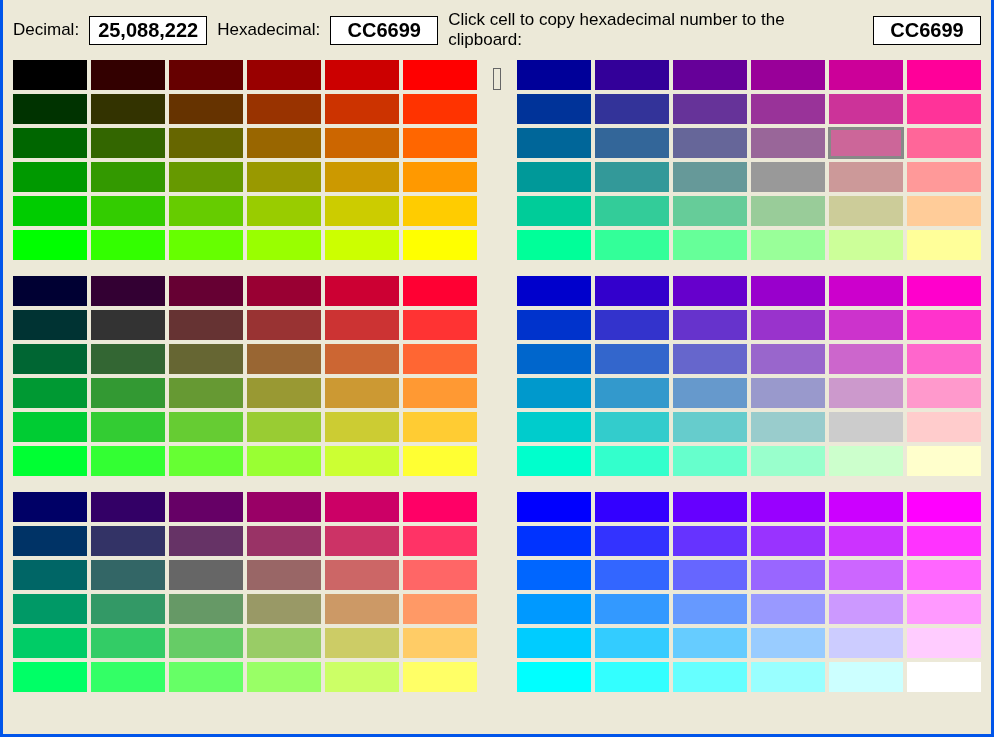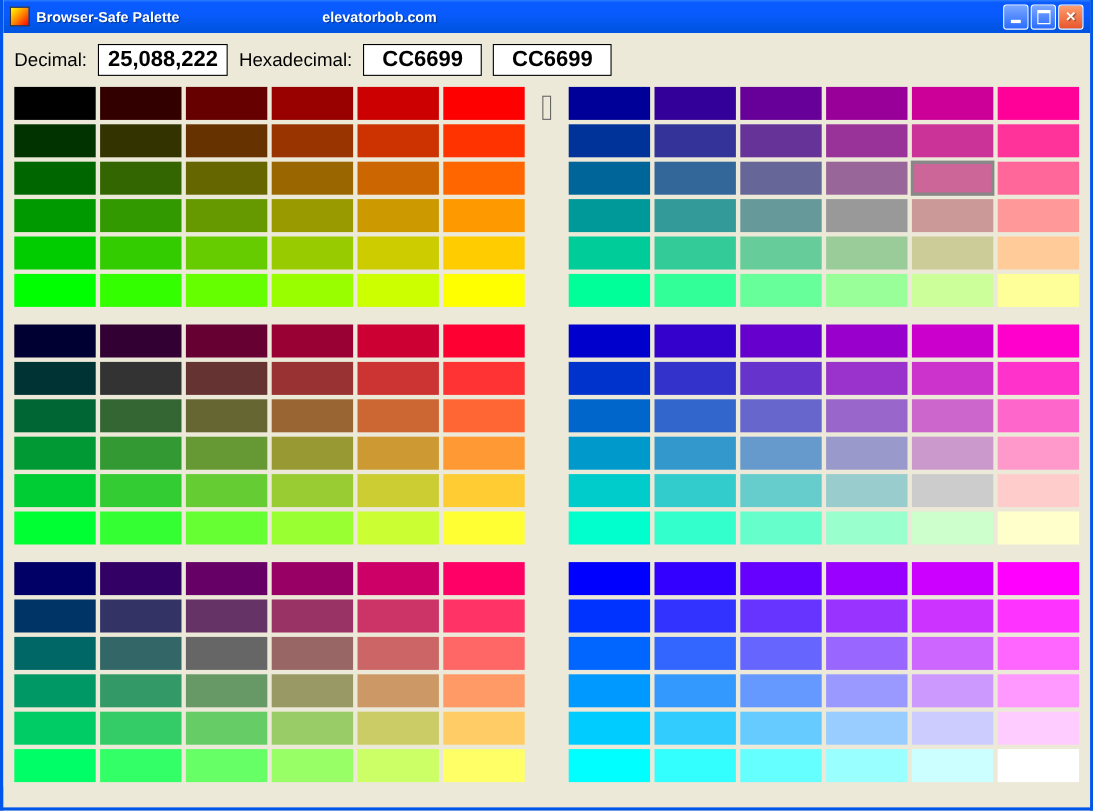--- a/index.html
+++ b/index.html
@@ -28,39 +28,29 @@
   .block{display:grid;grid-template-columns:repeat(6,74px);grid-template-rows:repeat(6,30px);gap:4px;}
   .swatch{border:none;cursor:pointer;}
   .swatch.selected{outline:3px solid #888;outline-offset:-2px;}
   .divider{width:8px;height:20px;border:1px solid #666;margin-top:8px;}
 </style>
 </head>
 <body>
 
 <div class="window">
 
-  <div class="titlebar">
-    <span class="app-icon"></span>
-    <span class="title">Browser-Safe Palette</span>
-    <span class="site">elevatorbob.com</span>
-    <span class="spacer"></span>
-    <div class="win-btns">
-      <div class="win-btn win-min"></div>
-      <div class="win-btn win-max"></div>
-      <div class="win-btn win-close"></div>
-    </div>
-  </div>
 
   <div class="content">
 
     <div class="toolbar">
       <label>Decimal:</label>
       <div class="valbox">25,088,222</div>
       <label>Hexadecimal:</label>
       <div class="valbox">CC6699</div>
+      <span class="hint">Click cell to copy hexadecimal number to the clipboard:</span>
       <div class="valbox">CC6699</div>
     </div>
 
     <div class="palette">
       <div class="half" id="left-half">
           <div class="block">
             <div class="swatch" title="000000" style="background: rgb(0, 0, 0);"></div>
             <div class="swatch" title="330000" style="background: rgb(51, 0, 0);"></div>
             <div class="swatch" title="660000" style="background: rgb(102, 0, 0);"></div>
             <div class="swatch" title="990000" style="background: rgb(153, 0, 0);"></div>

